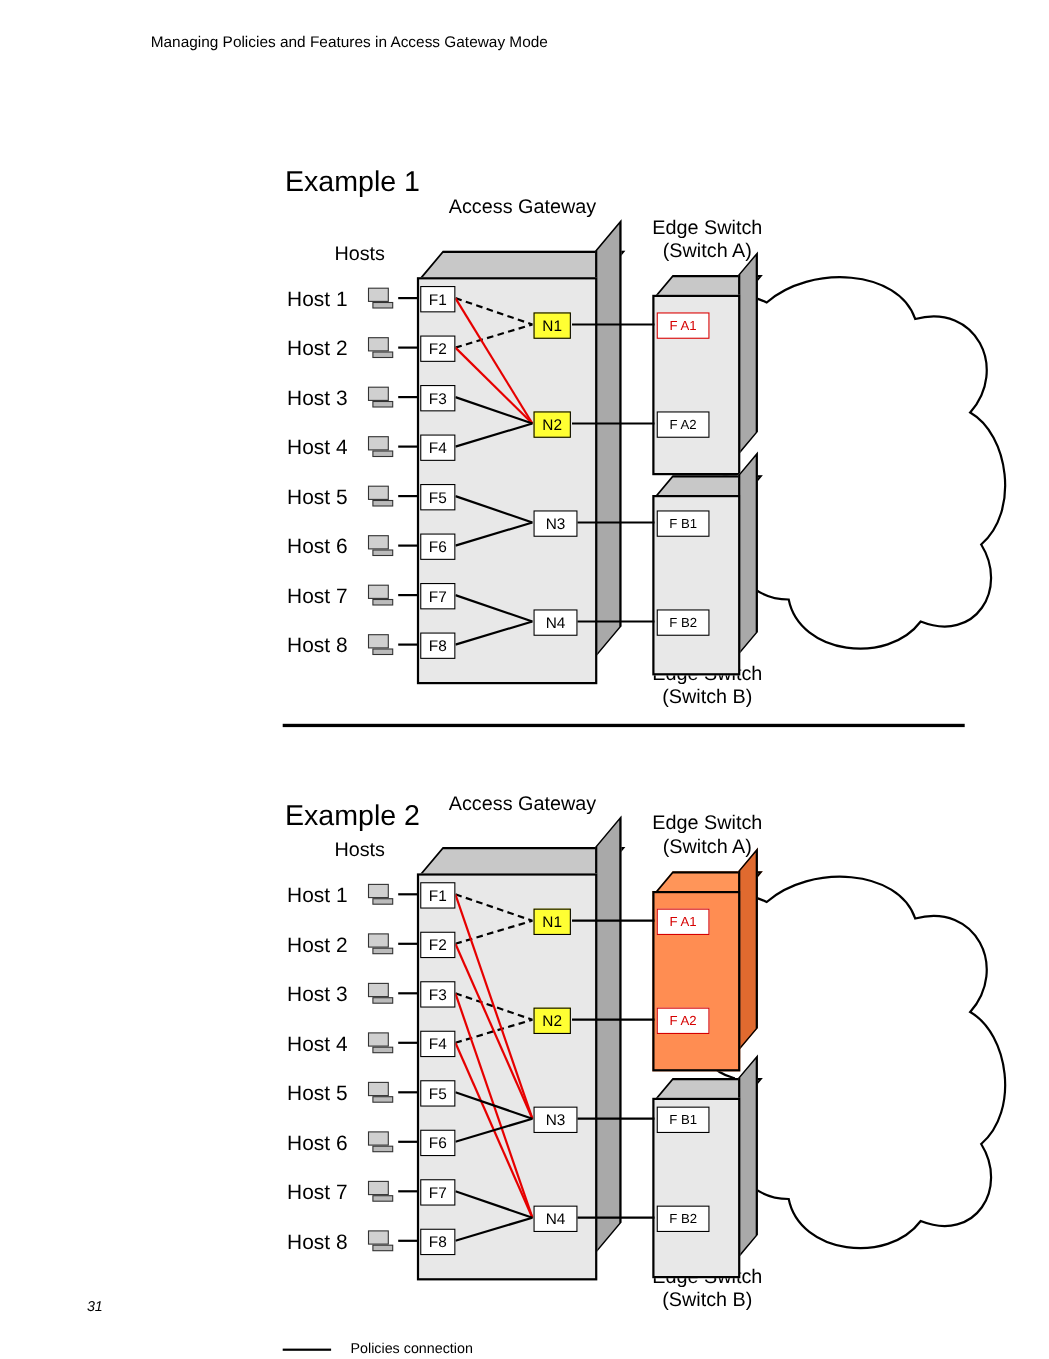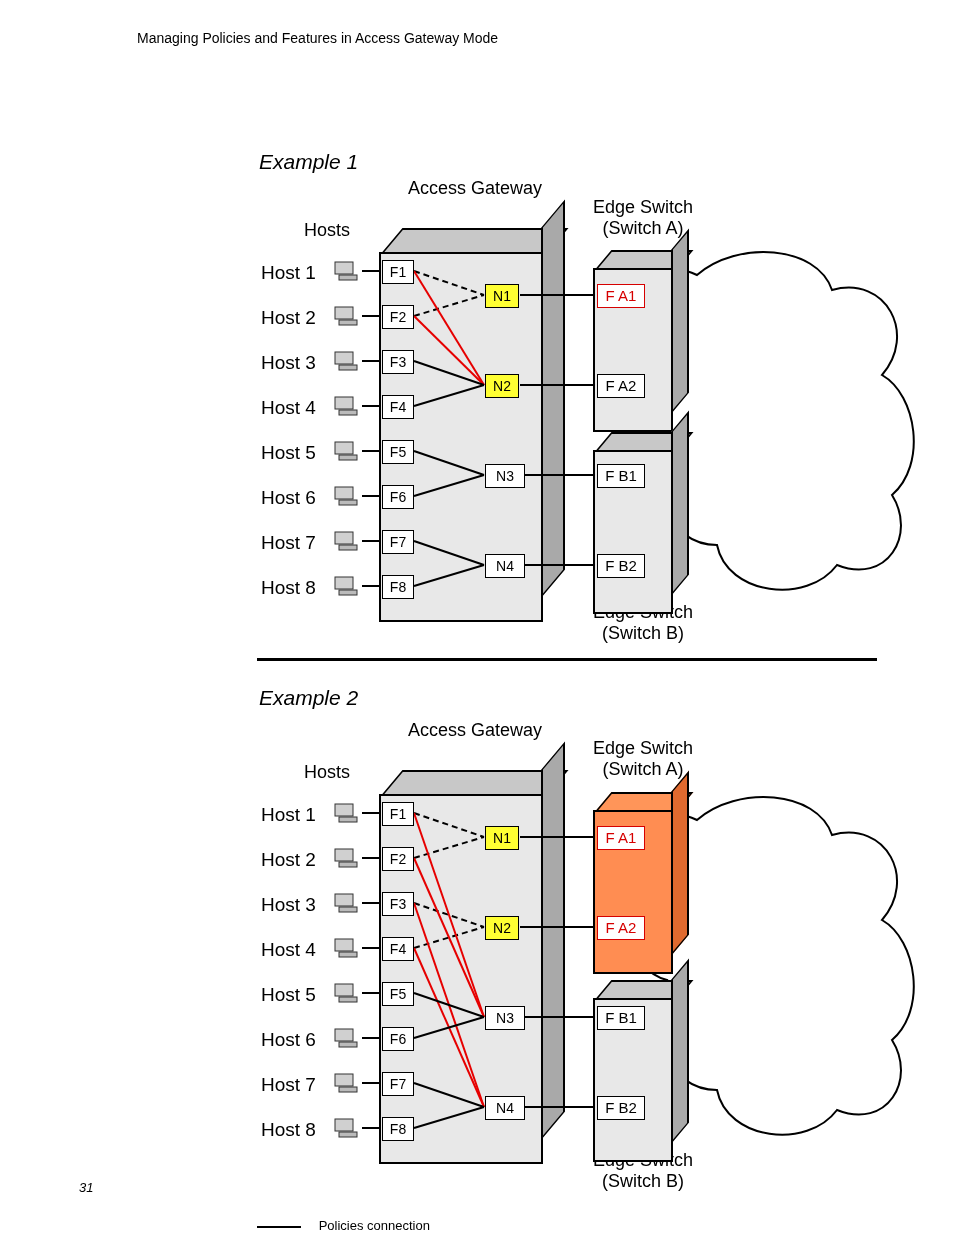--- a/index.html
+++ b/index.html
@@ -52,22 +52,21 @@
     margin-right: 14px;
   }
   .divider {
     position: absolute;
     left: 240px;
     width: 620px;
     border-top: 3px solid #000;
   }
   .ex-title {
     position: absolute;
-    font-size: 21px;
-    font-style: italic;
+    font-size: 26px;
   }
   .col-label {
     position: absolute;
     font-size: 18px;
     text-align: center;
   }
   .box3d {
     position: absolute;
   }
   .box3d .front {
@@ -90,21 +89,21 @@
     width: 30px;
     height: 22px;
     background: #fff;
     border: 1.5px solid #000;
     font-size: 14px;
     line-height: 22px;
     text-align: center;
   }
   .port.wide { width: 38px; }
   .port.red { border-color: #d60000; color: #d60000; }
-  .port.xwide { width: 46px; font-size: 15px; }
+  .port.xwide { width: 46px; font-size: 12px; }
   .nport {
     position: absolute;
     width: 32px;
     height: 22px;
     background: #ffff33;
     border: 1.5px solid #000;
     font-size: 14px;
     line-height: 22px;
     text-align: center;
   }
@@ -263,21 +262,21 @@
         <rect x="2" y="2" width="18" height="12" fill="#d0d0d0" stroke="#333"></rect>
         <rect x="6" y="15" width="18" height="5" fill="#bbb" stroke="#333"></rect>
       </svg></div>
   <div class="hosticon" style="left:316px; top:575px;"><svg viewBox="0 0 26 22">
         <rect x="2" y="2" width="18" height="12" fill="#d0d0d0" stroke="#333"></rect>
         <rect x="6" y="15" width="18" height="5" fill="#bbb" stroke="#333"></rect>
       </svg></div>
 
   <div class="divider" style="top:658px;"></div>
 
-  <div class="ex-title" style="left:242px; top:686px;">Example 2</div>
+  <div class="ex-title" style="left:242px; top:726px;">Example 2</div>
 
   <div class="col-label" style="left:378px; top:720px; width:160px;">Access Gateway</div>
   <div class="col-label" style="left:566px; top:738px; width:120px;">Edge Switch</div>
   <div class="col-label" style="left:566px; top:759px; width:120px;">(Switch A)</div>
   <div class="col-label" style="left:270px; top:762px; width:80px;">Hosts</div>
   <div class="col-label" style="left:566px; top:1150px; width:120px;">Edge Switch</div>
   <div class="col-label" style="left:566px; top:1171px; width:120px;">(Switch B)</div>
   <div class="col-label" style="left:680px; top:960px; width:160px;">Enterprise Fabric</div>
 
   <svg class="cloud" style="left:600px; top:780px;" width="300" height="400">

